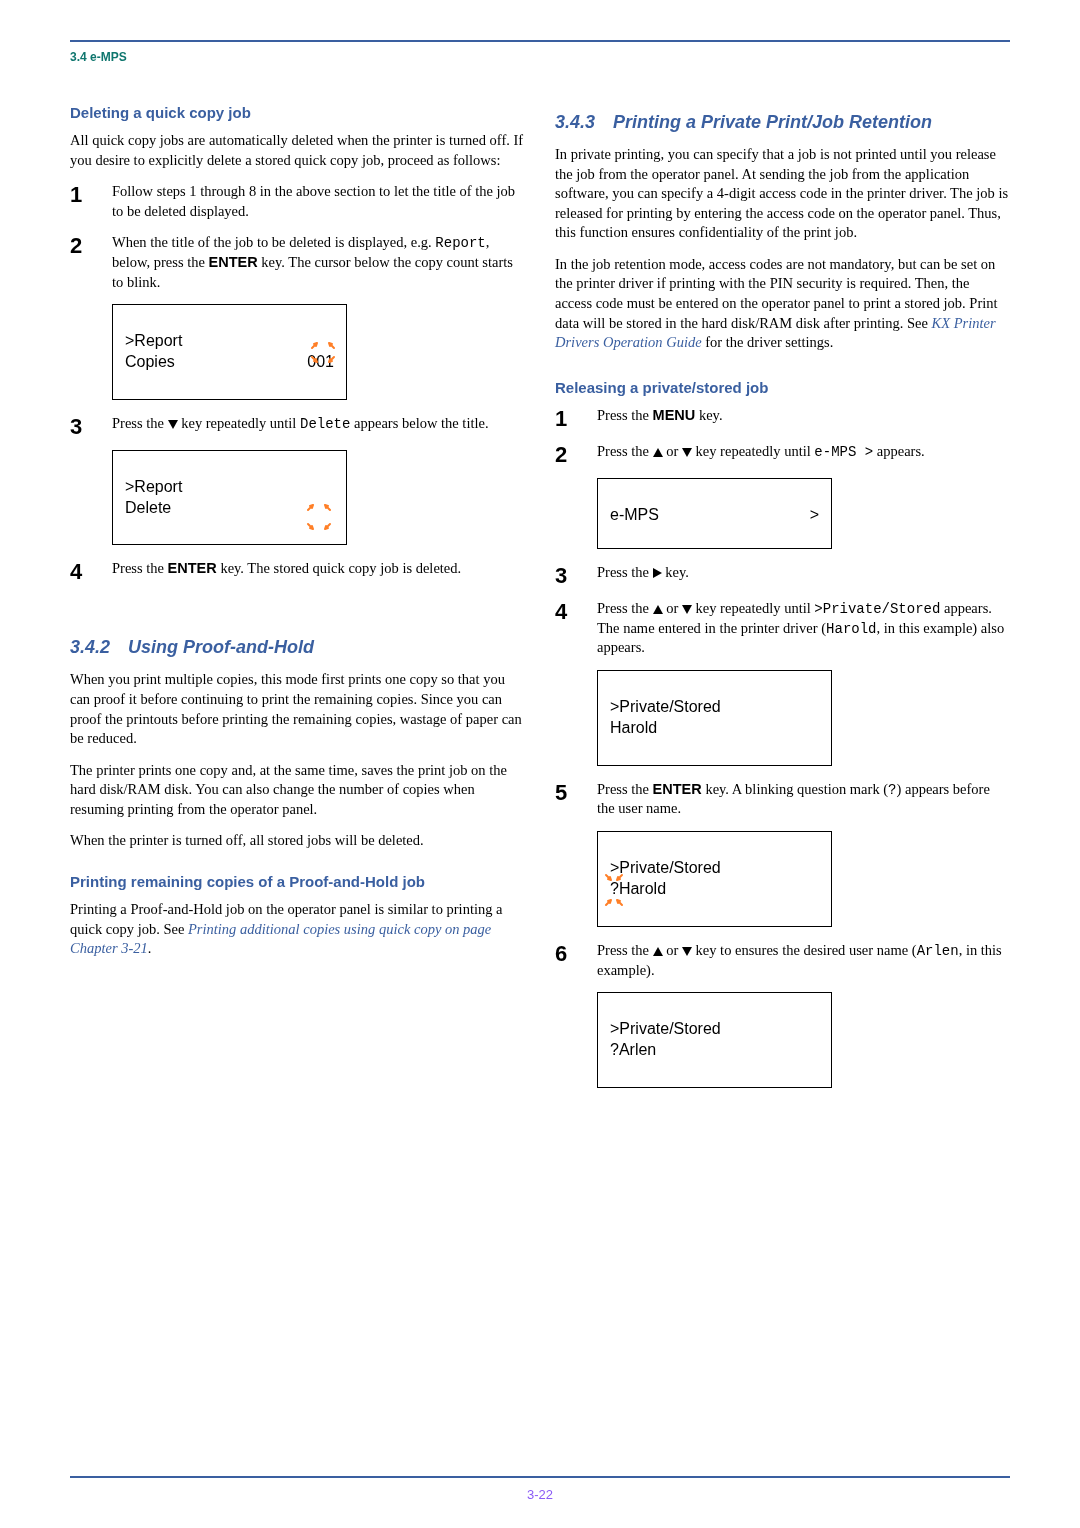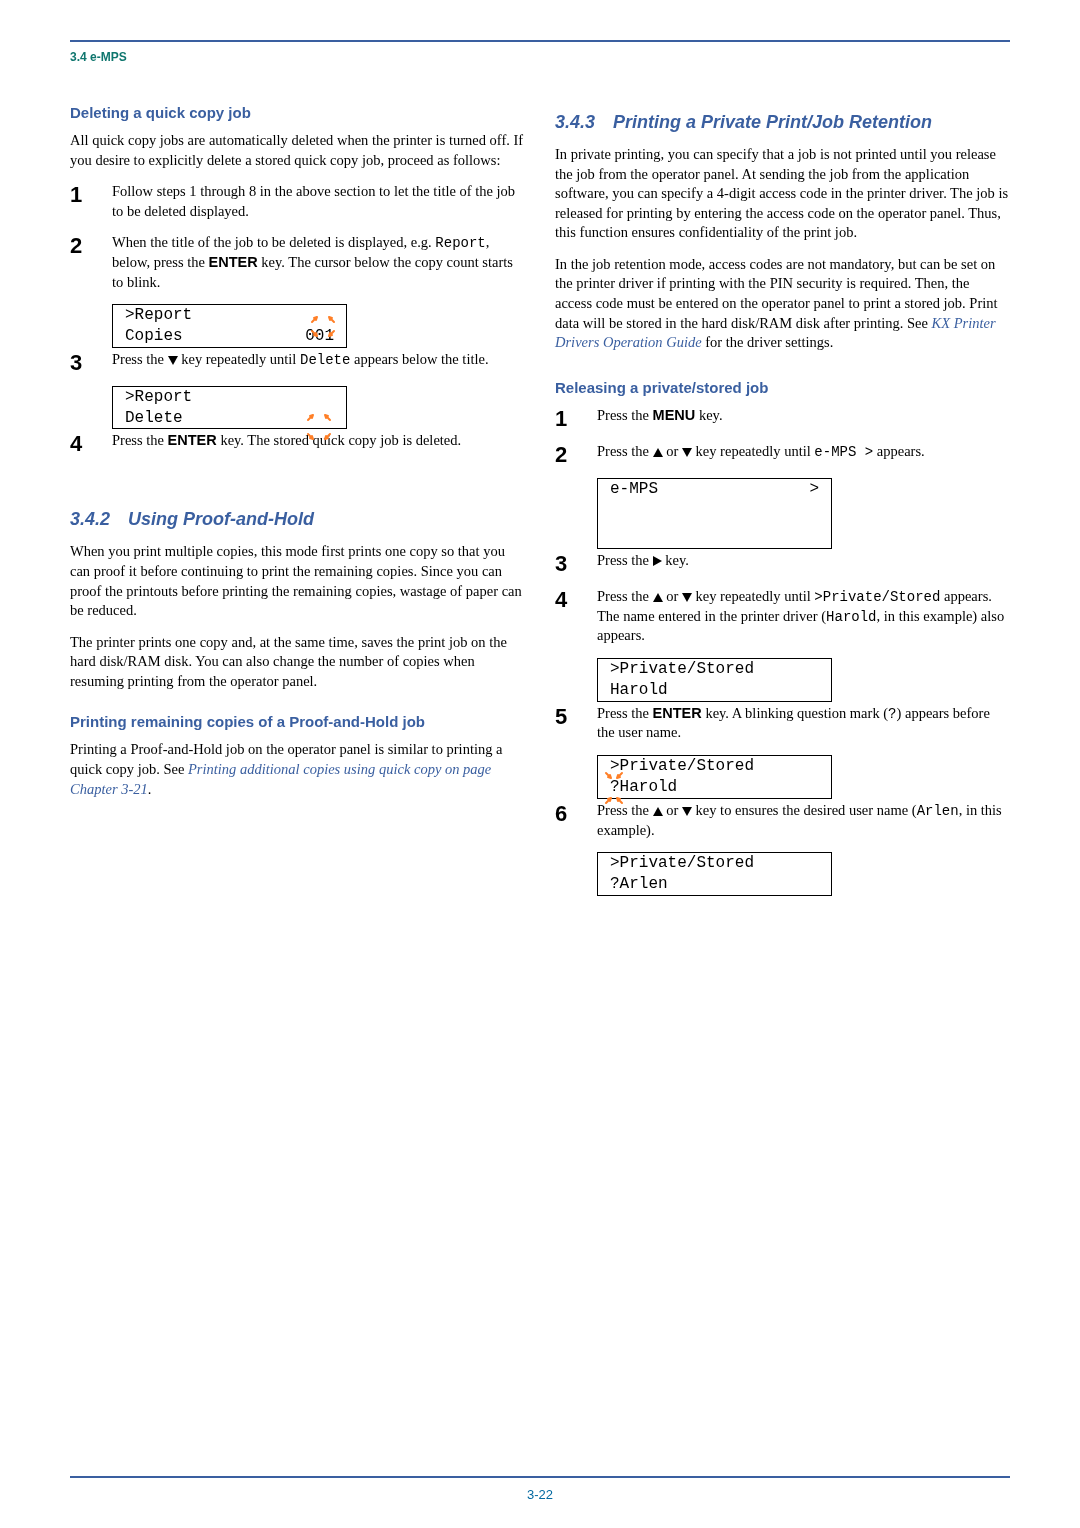--- a/index.html
+++ b/index.html
@@ -104,25 +104,25 @@
     border-bottom: 9px solid #000;
   }
   .tri-right {
     border-top: 5px solid transparent;
     border-bottom: 5px solid transparent;
     border-left: 9px solid #000;
   }
   .display-box {
     border: 1.5px solid #000;
     width: 235px;
-    padding: 0 12px;
-    font-family: Liberation Mono, monospace;
+    padding: 26px 12px;
+    font-family: Liberation Sans, sans-serif;
     font-size: 16px;
     line-height: 1.3;
-    margin: 8px 0 2px 42px;
+    margin: 8px 0 14px 42px;
     position: relative;
   }
   .display-row {
     display: flex;
     justify-content: space-between;
     align-items: flex-end;
   }
   .blink-indicator {
     position: relative;
     display: inline-block;
@@ -139,21 +139,21 @@
     bottom: 50px;
     left: 70px;
     right: 70px;
     border-top: 2px solid #3a5fa0;
   }
   .page-num {
     position: absolute;
     bottom: 26px;
     left: 0; right: 0;
     text-align: center;
-    color: #0369a1;
+    color: #8b5cf6;
     font-family: Arial, sans-serif;
     font-size: 13px;
   }
   .spacer-big { height: 34px; }
 </style>
 </head>
 <body>
 
 <div class="page">
   <div class="top-rule"></div>
@@ -228,20 +228,21 @@
 
       <div class="spacer-big"></div>
 
       <div class="h2-row">
         <div class="h2-num">3.4.2</div>
         <div class="h2-text">Using Proof-and-Hold</div>
       </div>
 
       <p class="body">When you print multiple copies, this mode first prints one copy so that you can proof it before continuing to print the remaining copies. Since you can proof the printouts before printing the remaining copies, wastage of paper can be reduced.</p>
       <p class="body">The printer prints one copy and, at the same time, saves the print job on the hard disk/RAM disk. You can also change the number of copies when resuming printing from the operator panel.</p>
+      <p class="body">When the printer is turned off, all stored jobs will be deleted.</p>
 
       <div style="height:10px;"></div>
       <div class="h3">Printing remaining copies of a Proof-and-Hold job</div>
       <p class="body">
         <span>Printing a Proof-and-Hold job on the operator panel is similar to printing a quick copy job. See </span><span class="link">Printing additional copies using quick copy on page Chapter 3-21</span><span>.</span>
       </p>
     </div>
 
     <div class="col">
       <div class="h2-row">

